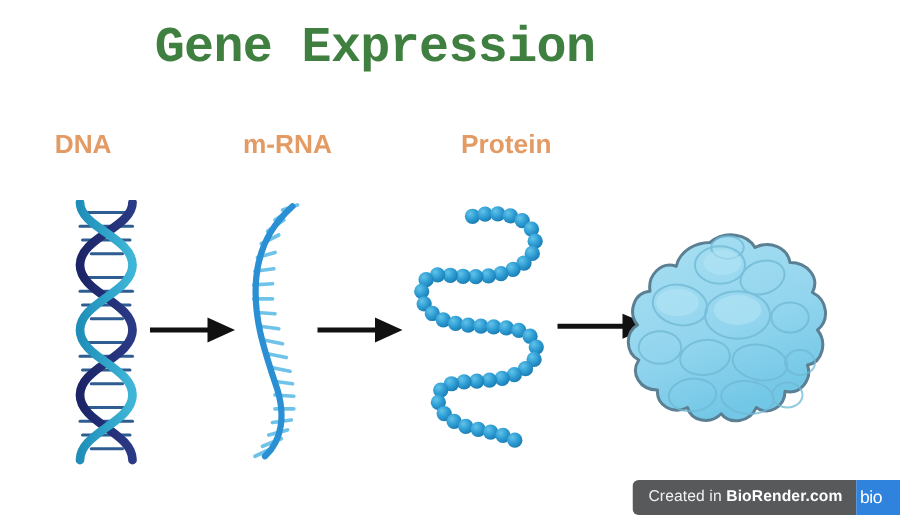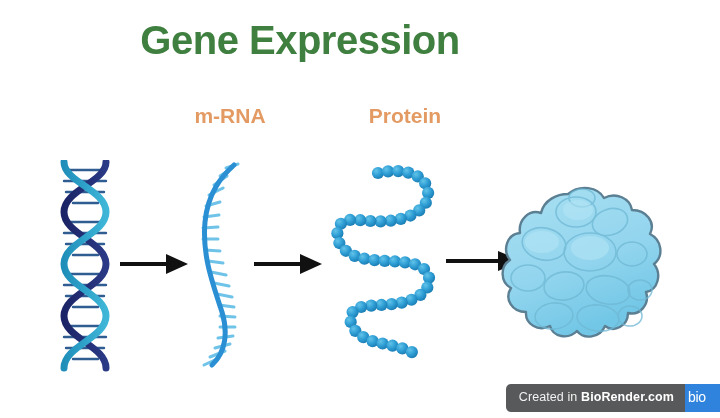--- a/index.html
+++ b/index.html
@@ -16,21 +16,21 @@
     font-family: "Liberation Sans", sans-serif;
   }
 
   
   #title {
     position: absolute;
     left: 0;
     top: 16px;
     width: 600px;
     text-align: center;
-    font-family: Liberation Sans, sans-serif;
+    font-family: Liberation Mono, monospace;
     font-weight: bold;
     font-size: 40px;
     letter-spacing: -0.5px;
     color: #3f7f3f;
     line-height: 48px;
     white-space: nowrap;
   }
 
   
   .stage-label {
@@ -96,20 +96,21 @@
     overflow: hidden;
   }
 </style>
 </head>
 <body>
 
 <div id="page">
 
   <div id="title">Gene Expression</div>
 
+  <div class="stage-label" id="label-dna">DNA</div>
   <div class="stage-label" id="label-mrna">m-RNA</div>
   <div class="stage-label" id="label-protein">Protein</div>
 
   <div class="figure" id="fig-dna">
     <svg width="86" height="212" viewBox="0 0 86 212" xmlns="http://www.w3.org/2000/svg">
       <defs>
         <linearGradient id="gDark" x1="0" y1="0" x2="1" y2="0">
           <stop offset="0%" stop-color="#1b2466"></stop>
           <stop offset="100%" stop-color="#2b3a86"></stop>
         </linearGradient>

